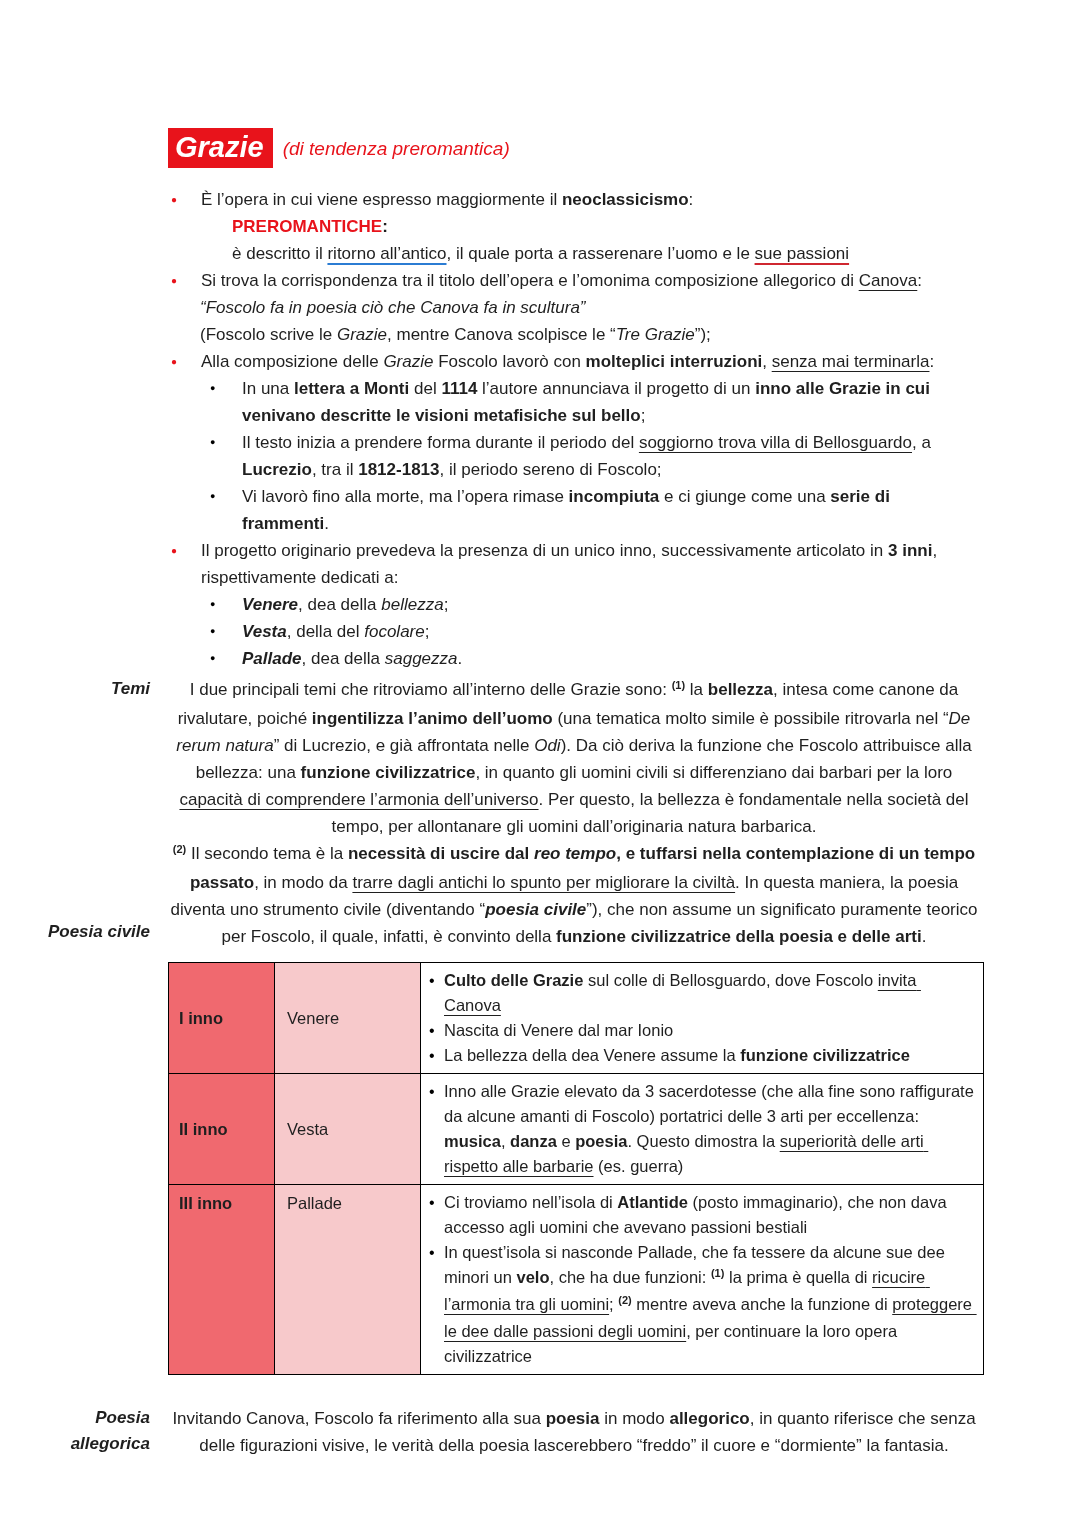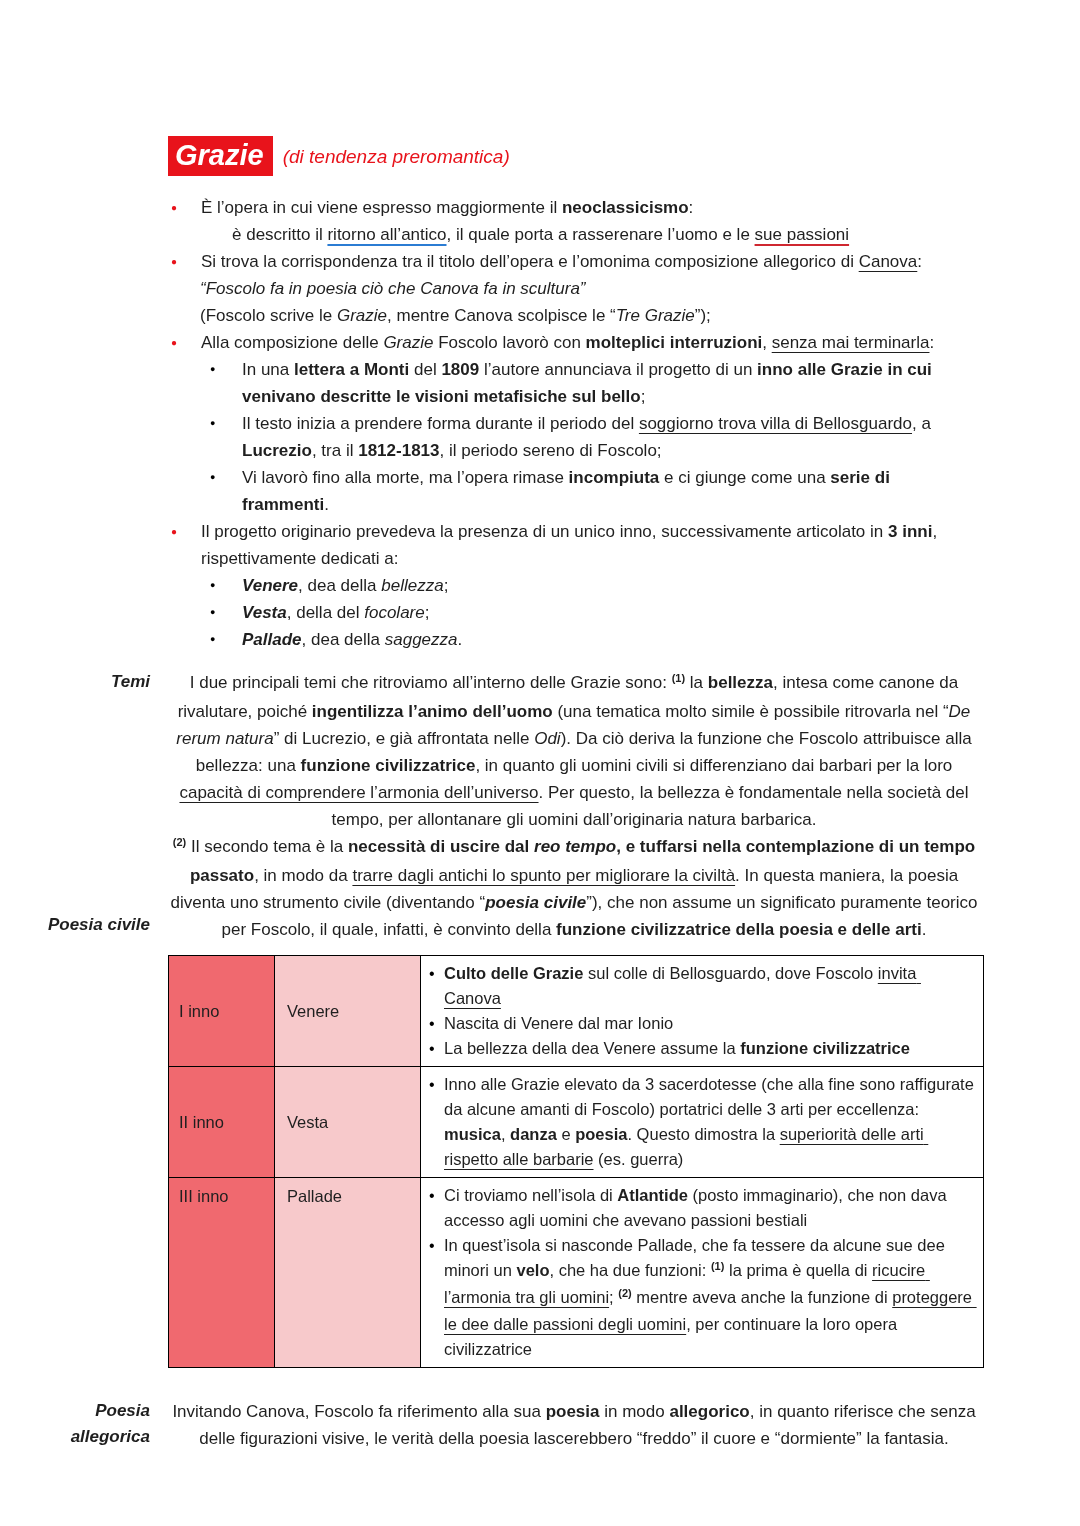--- a/index.html
+++ b/index.html
@@ -5,21 +5,21 @@
   :root{
     --accent-red:#e8131b; --blue:#2b7cd3; --cell-red:#f0696f; --cell-pink:#f7c9cb;
     --underline-red:#cf2730; --ink:#1f1f1f;
   }
   html,body{margin:0;padding:0;}
   .page{
     position:relative; width:1080px; height:1526px; background:#ffffff; overflow:hidden;
     font-family:"Liberation Sans", sans-serif; color:var(--ink);
     font-size:17px; line-height:27px;
   }
-  .main{position:absolute; left:168px; top:136px; width:812px;}
+  .main{position:absolute; left:168px; top:128px; width:812px;}
   
   .title-row{margin-bottom:18px; white-space:nowrap;}
   .title-box{
     display:inline-block; background:var(--accent-red); color:#fff;
     font-weight:700; font-style:italic; font-size:29px; line-height:36px;
     padding:1px 9px 3px 7px; vertical-align:middle;
   }
   .title-sub{
     color:var(--accent-red); font-style:italic; font-size:19px; margin-left:10px; vertical-align:middle;
   }
@@ -31,38 +31,38 @@
   .txt{flex:1 1 auto; white-space:pre-wrap;}
   .indent64{padding-left:64px; white-space:pre-wrap;}
   .indent32{padding-left:32px; white-space:pre-wrap;}
   
   .labeled{position:relative;}
   .margin-label{
     position:absolute; left:-168px; width:150px; text-align:right;
     font-weight:700; font-style:italic; white-space:pre-line; line-height:26px;
   }
   .para{white-space:pre-wrap;text-align:center;}
-  .temi-block{margin-top:16px;}
+  .temi-block{margin-top:4px;}
   .closing-block{margin-top:30px;}
   
   .b{font-weight:700;}
   .i{font-style:italic;}
   .sup{font-size:11px; position:relative; top:-6px; font-weight:700;}
   .u-k{text-decoration:underline; text-underline-offset:4px; text-decoration-thickness:1.4px;}
   .u-b{text-decoration:underline; text-underline-offset:4px; text-decoration-thickness:1.6px; text-decoration-color:var(--blue);}
   .u-r{text-decoration:underline; text-underline-offset:4px; text-decoration-thickness:1.6px; text-decoration-color:var(--underline-red);}
   .c-red{color:var(--accent-red);}
   .c-blue{color:var(--blue);}
   
   table.hymns{
     border-collapse:collapse; margin-top:12px; width:816px; table-layout:fixed;
     font-size:16.5px; line-height:25px;
   }
   table.hymns td{border:1.6px solid #000;}
-  td.c1{width:89px; background:var(--cell-red); font-weight:400; padding:6px 6px 6px 10px;}
+  td.c1{width:89px; background:var(--cell-red); font-weight:700; padding:6px 6px 6px 10px;}
   td.c2{width:127px; background:var(--cell-pink); padding:6px 6px 6px 12px;}
   td.c3{padding:5px 8px 5px 8px; background:#fff;}
   tr.vmid td{vertical-align:middle;}
   tr.vtop td{vertical-align:top;}
   .tb{display:flex; align-items:flex-start;}
   .tdot{flex:0 0 15px; font-size:16px; line-height:25px; color:#000;}
   .ttxt{flex:1 1 auto; white-space:pre-wrap;}
 </style>
 </head>
 <body>
@@ -71,36 +71,37 @@
   <div class="main">
 
     <div class="title-row">
       <span class="title-box">Grazie</span><span class="title-sub">(di tendenza preromantica)</span>
     </div>
 
     <div class="row l1">
       <span class="dot">●</span>
       <div class="txt"><span>È l’opera in cui viene espresso maggiormente il </span><span class="b">neoclassicismo</span><span>:</span></div>
     </div>
+    <div class="indent64"><span class="b c-red">PREROMANTICHE</span><span class="b">:</span></div>
     <div class="indent64"><span>è descritto il </span><span class="u-b">ritorno all’antico</span><span>, il quale porta a rasserenare l’uomo e le </span><span class="u-r">sue passioni</span></div>
 
     <div class="row l1">
       <span class="dot">●</span>
       <div class="txt"><span>Si trova la corrispondenza tra il titolo dell’opera e l’omonima composizione allegorico di </span><span class="u-k">Canova</span><span>:</span></div>
     </div>
     <div class="indent32"><span class="i">“Foscolo fa in poesia ciò che Canova fa in scultura”</span></div>
     <div class="indent32"><span>(Foscolo scrive le </span><span class="i">Grazie</span><span>, mentre Canova scolpisce le “</span><span class="i">Tre Grazie</span><span>”);</span></div>
 
     <div class="row l1">
       <span class="dot">●</span>
       <div class="txt"><span>Alla composizione delle </span><span class="i">Grazie</span><span> Foscolo lavorò con </span><span class="b">molteplici interruzioni</span><span>, </span><span class="u-k">senza mai terminarla</span><span>:</span></div>
     </div>
     <div class="row l2">
       <span class="dot">●</span>
-      <div class="txt"><span>In una </span><span class="b">lettera a Monti</span><span> del </span><span class="b">1809</span><span> l’autore annunciava il progetto di un </span><span class="b">inno alle Grazie in cui venivano descritte le visioni metafisiche sul bello</span><span>;</span></div>
+      <div class="txt"><span>In una </span><span class="b">lettera a Monti</span><span> del </span><span class="b">1114</span><span> l’autore annunciava il progetto di un </span><span class="b">inno alle Grazie in cui venivano descritte le visioni metafisiche sul bello</span><span>;</span></div>
     </div>
     <div class="row l2">
       <span class="dot">●</span>
       <div class="txt"><span>Il testo inizia a prendere forma durante il periodo del </span><span class="u-k">soggiorno trova villa di Bellosguardo</span><span>, a </span><span class="b">Lucrezio</span><span>, tra il </span><span class="b">1812-1813</span><span>, il periodo sereno di Foscolo;</span></div>
     </div>
     <div class="row l2">
       <span class="dot">●</span>
       <div class="txt"><span>Vi lavorò fino alla morte, ma l’opera rimase </span><span class="b">incompiuta</span><span> e ci giunge come una </span><span class="b">serie di frammenti</span><span>.</span></div>
     </div>
 

